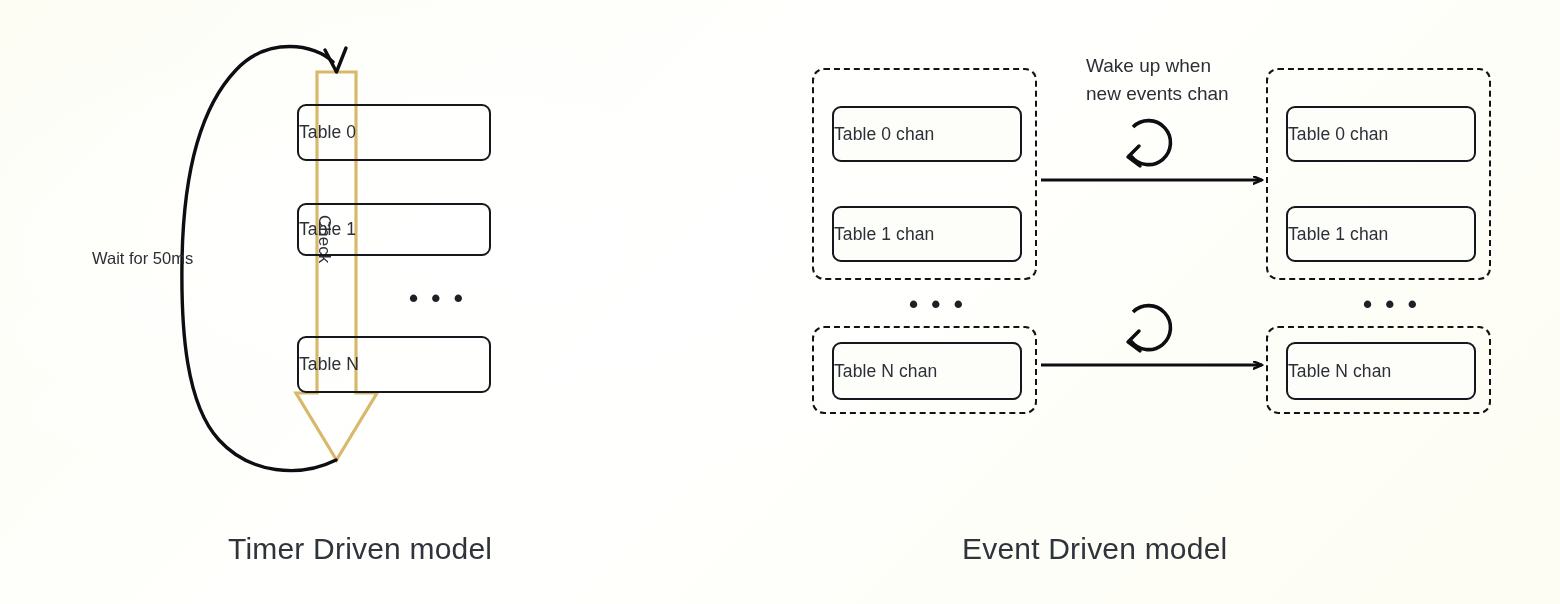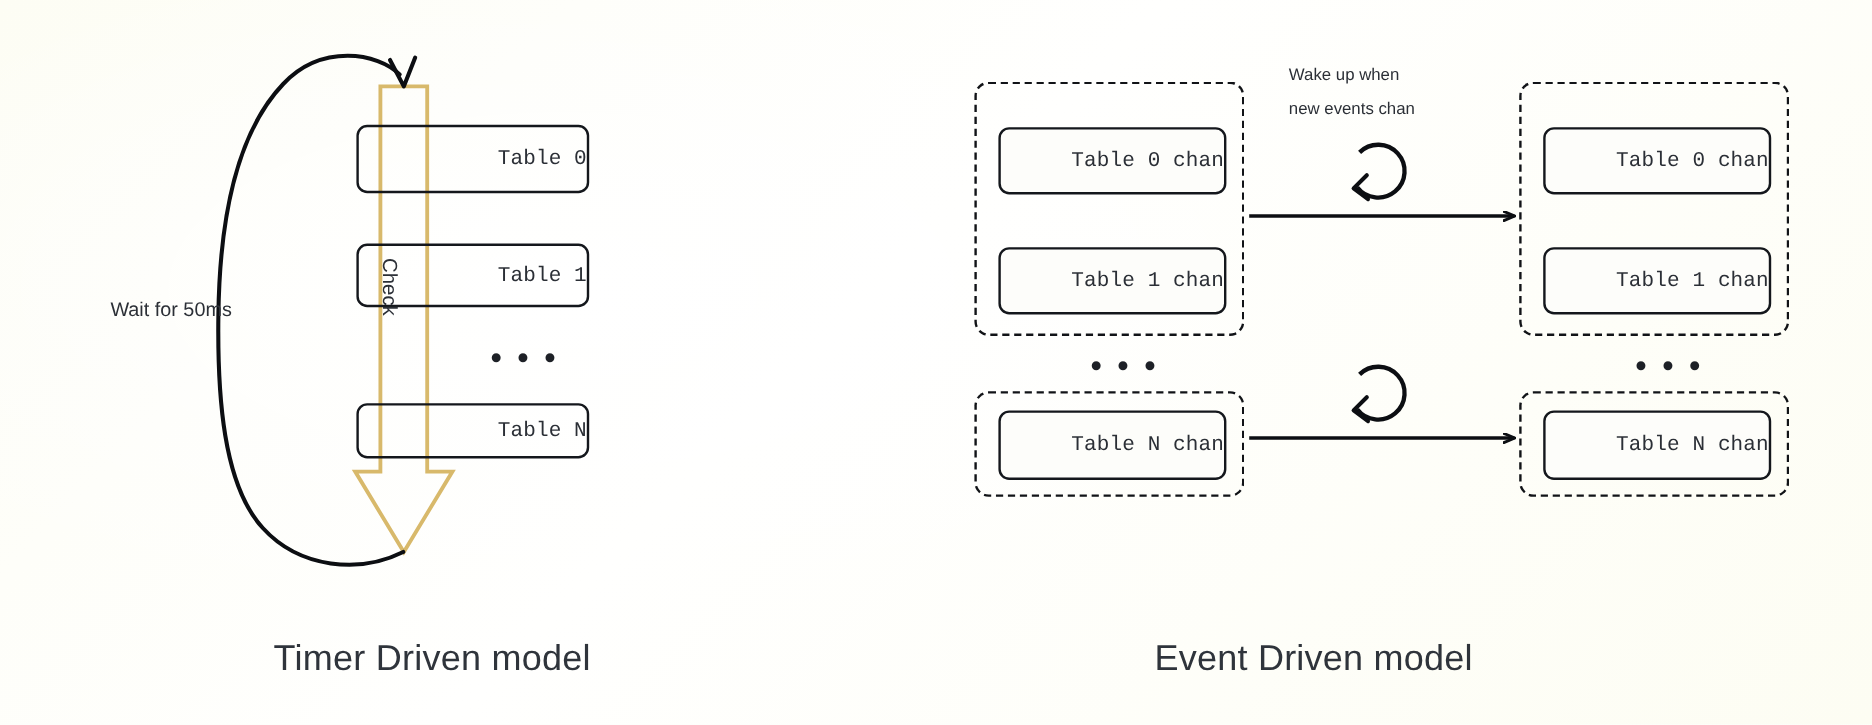--- a/index.html
+++ b/index.html
@@ -35,26 +35,25 @@
 
   
   .tbox {
     position: absolute;
     box-sizing: border-box;
     border: 2.4px solid #14171c;
     border-radius: 9px;
     background: #fdfdfa;
     display: flex;
     align-items: center;
-    justify-content: flex-end;
+    justify-content: flex-start;
     color: #2b2f36;
     font-size: 17.5px;
     letter-spacing: .1px;
     white-space: nowrap;
-    font-family: Liberation Mono, monospace;
   }
   .tbox.clear { background: transparent; }
 
   
   .dgroup {
     position: absolute;
     box-sizing: border-box;
     border: 2.6px dashed #111317;
     border-radius: 12px;
     background: transparent;
@@ -66,22 +65,23 @@
     color: #2b2f36;
     white-space: pre;
     line-height: 1.45;
   }
   .caption {
     font-size: 30px;
     color: #2f343b;
     letter-spacing: .2px;
   }
   .note {
-    font-size: 14px;
+    font-size: 19px;
     text-align: center;
+    margin-left: 12px;
   }
   .waitlbl { font-size: 16.5px; }
   .dots {
     position: absolute;
     font-size: 26px;
     letter-spacing: 3px;
     color: #1d2026;
     font-weight: 700;
     line-height: 1;
   }
@@ -103,21 +103,21 @@
 
     <path d="M 317 72 L 356 72 L 356 393 L 377 393 L 336.5 460 L 296 393 L 317 393 Z" fill="none" stroke="#d8b96b" stroke-width="3.2" stroke-linejoin="miter" stroke-miterlimit="6"></path>
   </svg>
 
   <div class="tbox clear" style="left:297px; top:104px; width:194px; height:57px;">
     <span>Table 0</span>
   </div>
   <div class="tbox clear" style="left:297px; top:203px; width:194px; height:53px;">
     <span>Table 1</span>
   </div>
-  <div class="tbox clear" style="left:297px; top:336px; width:194px; height:46px;">
+  <div class="tbox clear" style="left:297px; top:336px; width:194px; height:57px;">
     <span>Table N</span>
   </div>
 
   <div class="dots" style="left:409px; top:285px;">• • •</div>
 
   <div class="checklbl" style="left:334px; top:215px;">Check</div>
 
   <svg class="layer" width="1560" height="604" viewBox="0 0 1560 604" aria-hidden="true">
     <path d="M 336 460
              C 300 478, 250 474, 219 440

